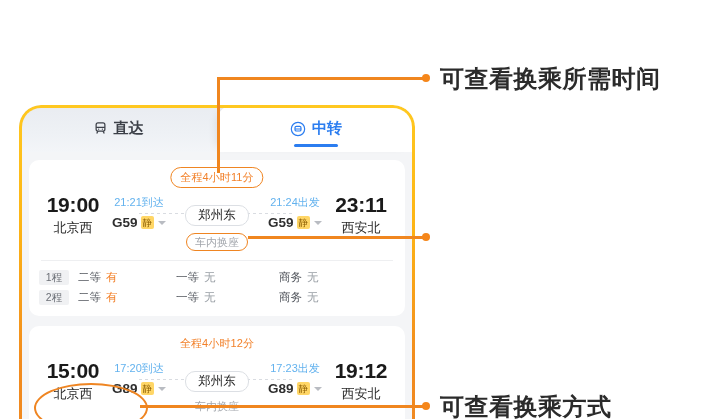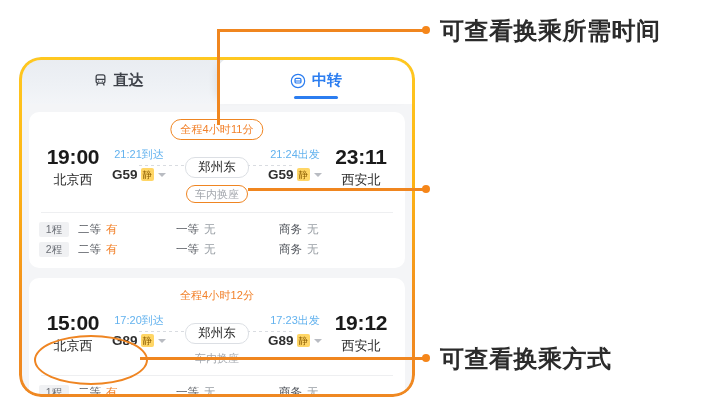--- a/index.html
+++ b/index.html
@@ -3,21 +3,21 @@
 <meta charset="utf-8">
 <style>
   html,body{margin:0;padding:0;}
   body{
     width:719px;height:419px;
     background:#ffffff;
     font-family:"Liberation Sans","DejaVu Sans",sans-serif;
     overflow:hidden;
     position:relative;
   }
-  .stage{position:absolute;inset:0;}
+  .stage{position:absolute;inset:0;margin-top:48px;}
 
   
   .panel{
     position:absolute;
     left:19px; top:57px;
     width:396px; height:340px;
     border-radius:22px;
     background:#f4f5f7;
     box-sizing:border-box;
     overflow:hidden;

